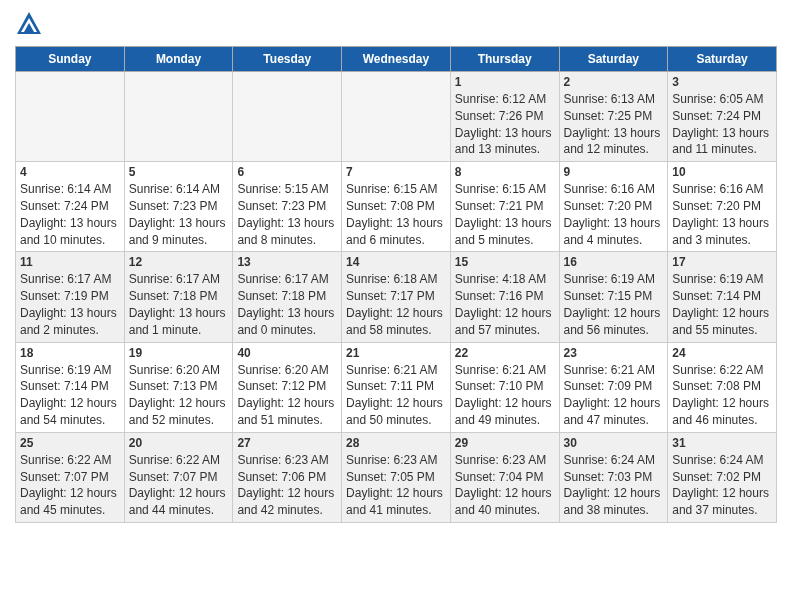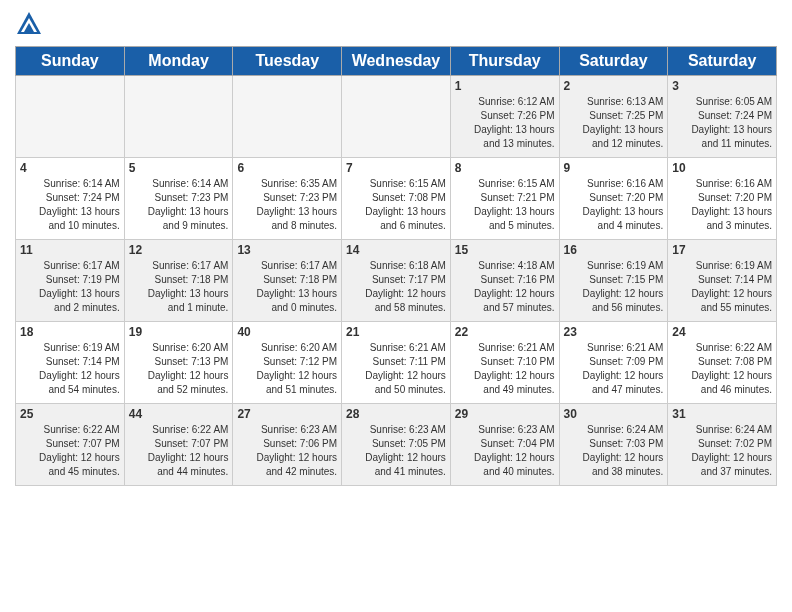--- a/index.html
+++ b/index.html
@@ -14,29 +14,29 @@
     .logo-general { font-size: 18px; font-weight: bold; color: #333; }
     .logo-blue { font-size: 18px; font-weight: bold; color: #1a5fa8; }
     .logo-icon { width: 28px; height: 28px; margin-right: 4px; }
     
     .title-block { text-align: right; }
     .month-title { font-size: 36px; color: #333; font-weight: normal; }
     .location { font-size: 16px; color: #555; }
     
     table { width: 100%; border-collapse: collapse; table-layout: fixed; }
     
-    th { background-color: #1a5fa8; color: white; text-align: center; padding: 5px 3px; font-size: 16px; font-weight: bold; border: 1px solid #aaa; }
+    th { background-color: #1a5fa8; color: white; text-align: center; padding: 5px 3px; font-size: 12px; font-weight: bold; border: 1px solid #aaa; }
     
     td { border: 1px solid #ccc; vertical-align: top; padding: 3px 4px; font-size: 9.5px; color: #333; height: 82px; background: #fff; }
     
     td.empty { background: #f5f5f5; }
     td.shaded { background: #f0f0f0; }
     
     .day-num { font-size: 12px; font-weight: bold; color: #333; display: block; margin-bottom: 2px; }
-    .day-info { font-size: 10px; line-height: 1.4; color: #333; text-align: right; }
+    .day-info { font-size: 12px; line-height: 1.4; color: #333; }
   </style>
 </head>
 <body>
 
 <div class="container">
   <div class="header">
     <div class="logo">
       <svg class="logo-icon" viewBox="0 0 28 28">
         <polygon points="14,2 26,24 2,24" fill="#1a5fa8"></polygon>
         <polygon points="14,8 22,22 6,22" fill="white"></polygon>
@@ -103,21 +103,21 @@
           </td>
           <td>
             <span class="day-num">5</span>
             <div class="day-info">Sunrise: 6:14 AM
 Sunset: 7:23 PM
 Daylight: 13 hours
 and 9 minutes.</div>
           </td>
           <td>
             <span class="day-num">6</span>
-            <div class="day-info">Sunrise: 6:35 AM
+            <div class="day-info">Sunrise: 5:15 AM
 Sunset: 7:23 PM
 Daylight: 13 hours
 and 8 minutes.</div>
           </td>
           <td>
             <span class="day-num">7</span>
             <div class="day-info">Sunrise: 6:15 AM
 Sunset: 7:08 PM
 Daylight: 13 hours
 and 6 minutes.</div>
@@ -248,21 +248,21 @@
         </tr>
         <tr>
           <td class="shaded">
             <span class="day-num">25</span>
             <div class="day-info">Sunrise: 6:22 AM
 Sunset: 7:07 PM
 Daylight: 12 hours
 and 45 minutes.</div>
           </td>
           <td class="shaded">
-            <span class="day-num">44</span>
+            <span class="day-num">20</span>
             <div class="day-info">Sunrise: 6:22 AM
 Sunset: 7:07 PM
 Daylight: 12 hours
 and 44 minutes.</div>
           </td>
           <td class="shaded">
             <span class="day-num">27</span>
             <div class="day-info">Sunrise: 6:23 AM
 Sunset: 7:06 PM
 Daylight: 12 hours

